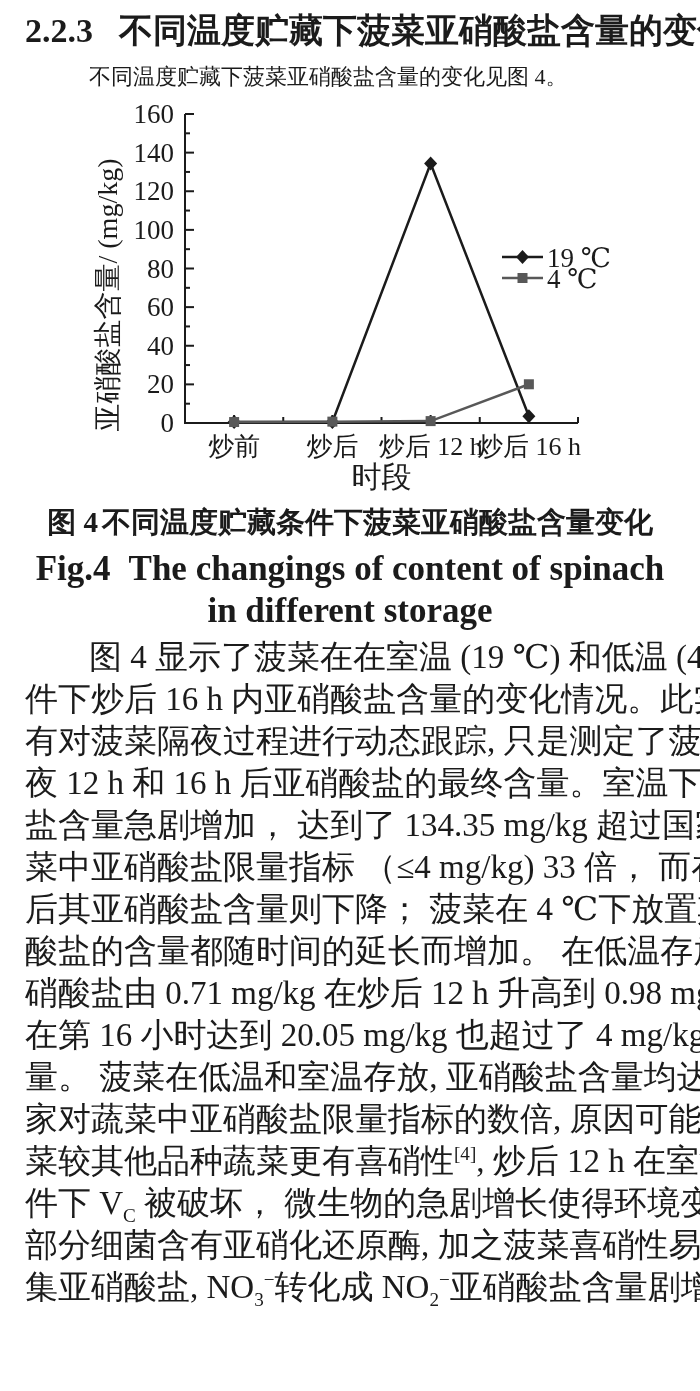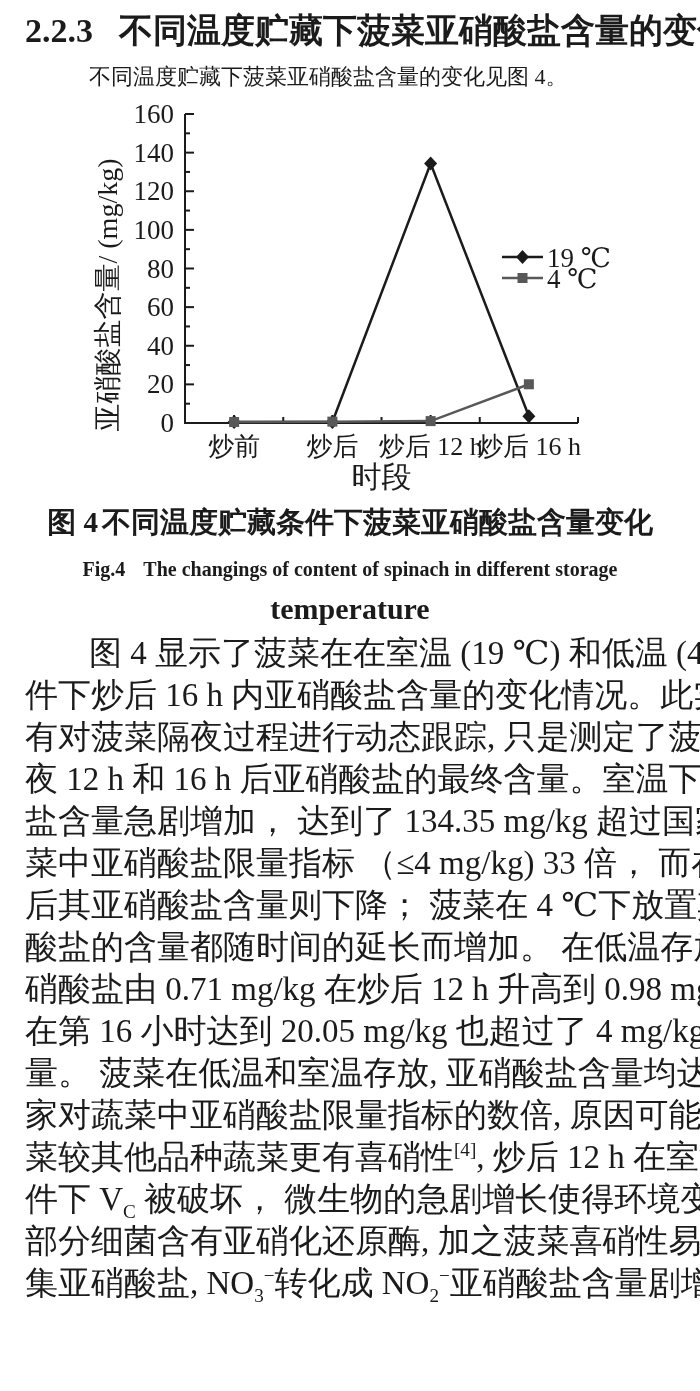--- a/index.html
+++ b/index.html
@@ -11,21 +11,21 @@
   .page { box-sizing:border-box; width:700px; height:1391px; padding:8px 25px 0 25px; }
   .heading { font-size:34px; line-height:46px; font-weight:600; white-space:nowrap; }
   .heading .num { margin-right:26px; font-weight:600;margin-top:12px; }
   .intro { margin:0; font-size:22px; line-height:46px; text-indent:64px; }
   figure { margin:0; }
   .chart-svg { display:block; margin-left:60px; }
   .chart-svg text { fill:#1b1b1b; font-family:"Liberation Serif","DejaVu Serif",serif; }
   figcaption { font-style:normal; }
   .cap-zh { text-align:center; font-size:29px; line-height:40px; font-weight:700; margin-top:4px; }
   .cap-zh .cap-label { margin-right:4px; }
-  .cap-en { text-align:center; font-size:20px; line-height:42px; font-weight:700; margin-top:6px; }
+  .cap-en { text-align:center; font-size:35px; line-height:42px; font-weight:700; margin-top:6px; }
   .cap-en .cap-label { margin-right:18px; }
   .cap-en2 { text-align:center; font-size:30px; line-height:38px; font-weight:700; }
   .body-par { margin-top:4px; font-size:33px; line-height:42px; }
   .body-par .bline { text-align:justify; text-align-last:justify; white-space:nowrap; }
   .body-par .bline:first-child { text-indent:64px; }
   .body-par .bline:last-child { text-align-last:left; }
   .body-par sup { font-size:0.58em; vertical-align:super; line-height:0; }
   .body-par sub { font-size:0.58em; vertical-align:sub; line-height:0; }
 </style>
 </head>
@@ -100,21 +100,20 @@
         <rect x="432.5" y="173" width="10" height="10" fill="#585858"></rect>
         <text x="462" y="188" font-size="27">4 ℃</text>
       </svg>
     <figcaption>
       <div class="cap-zh">
         <span class="cap-label">图 4</span><span>不同温度贮藏条件下菠菜亚硝酸盐含量变化</span>
       </div>
       <div class="cap-en">
         <span class="cap-label">Fig.4</span><span>The changings of content of spinach in different storage</span>
       </div>
-      <div class="cap-en2">temperature</div>
     </figcaption>
   </figure>
 
   <div class="body-par" id="bodypar">
       <div class="bline">图 4 显示了菠菜在在室温 (19 ℃) 和低温 (4 ℃) 条</div>
       <div class="bline">件下炒后 16 h 内亚硝酸盐含量的变化情况。此实验没</div>
       <div class="bline">有对菠菜隔夜过程进行动态跟踪, 只是测定了菠菜隔</div>
       <div class="bline">夜 12 h 和 16 h 后亚硝酸盐的最终含量。室温下亚硝酸</div>
       <div class="bline">盐含量急剧增加， 达到了 134.35 mg/kg 超过国家对蔬</div>
       <div class="bline">菜中亚硝酸盐限量指标 （≤4 mg/kg) 33 倍， 而在 16 h</div>

